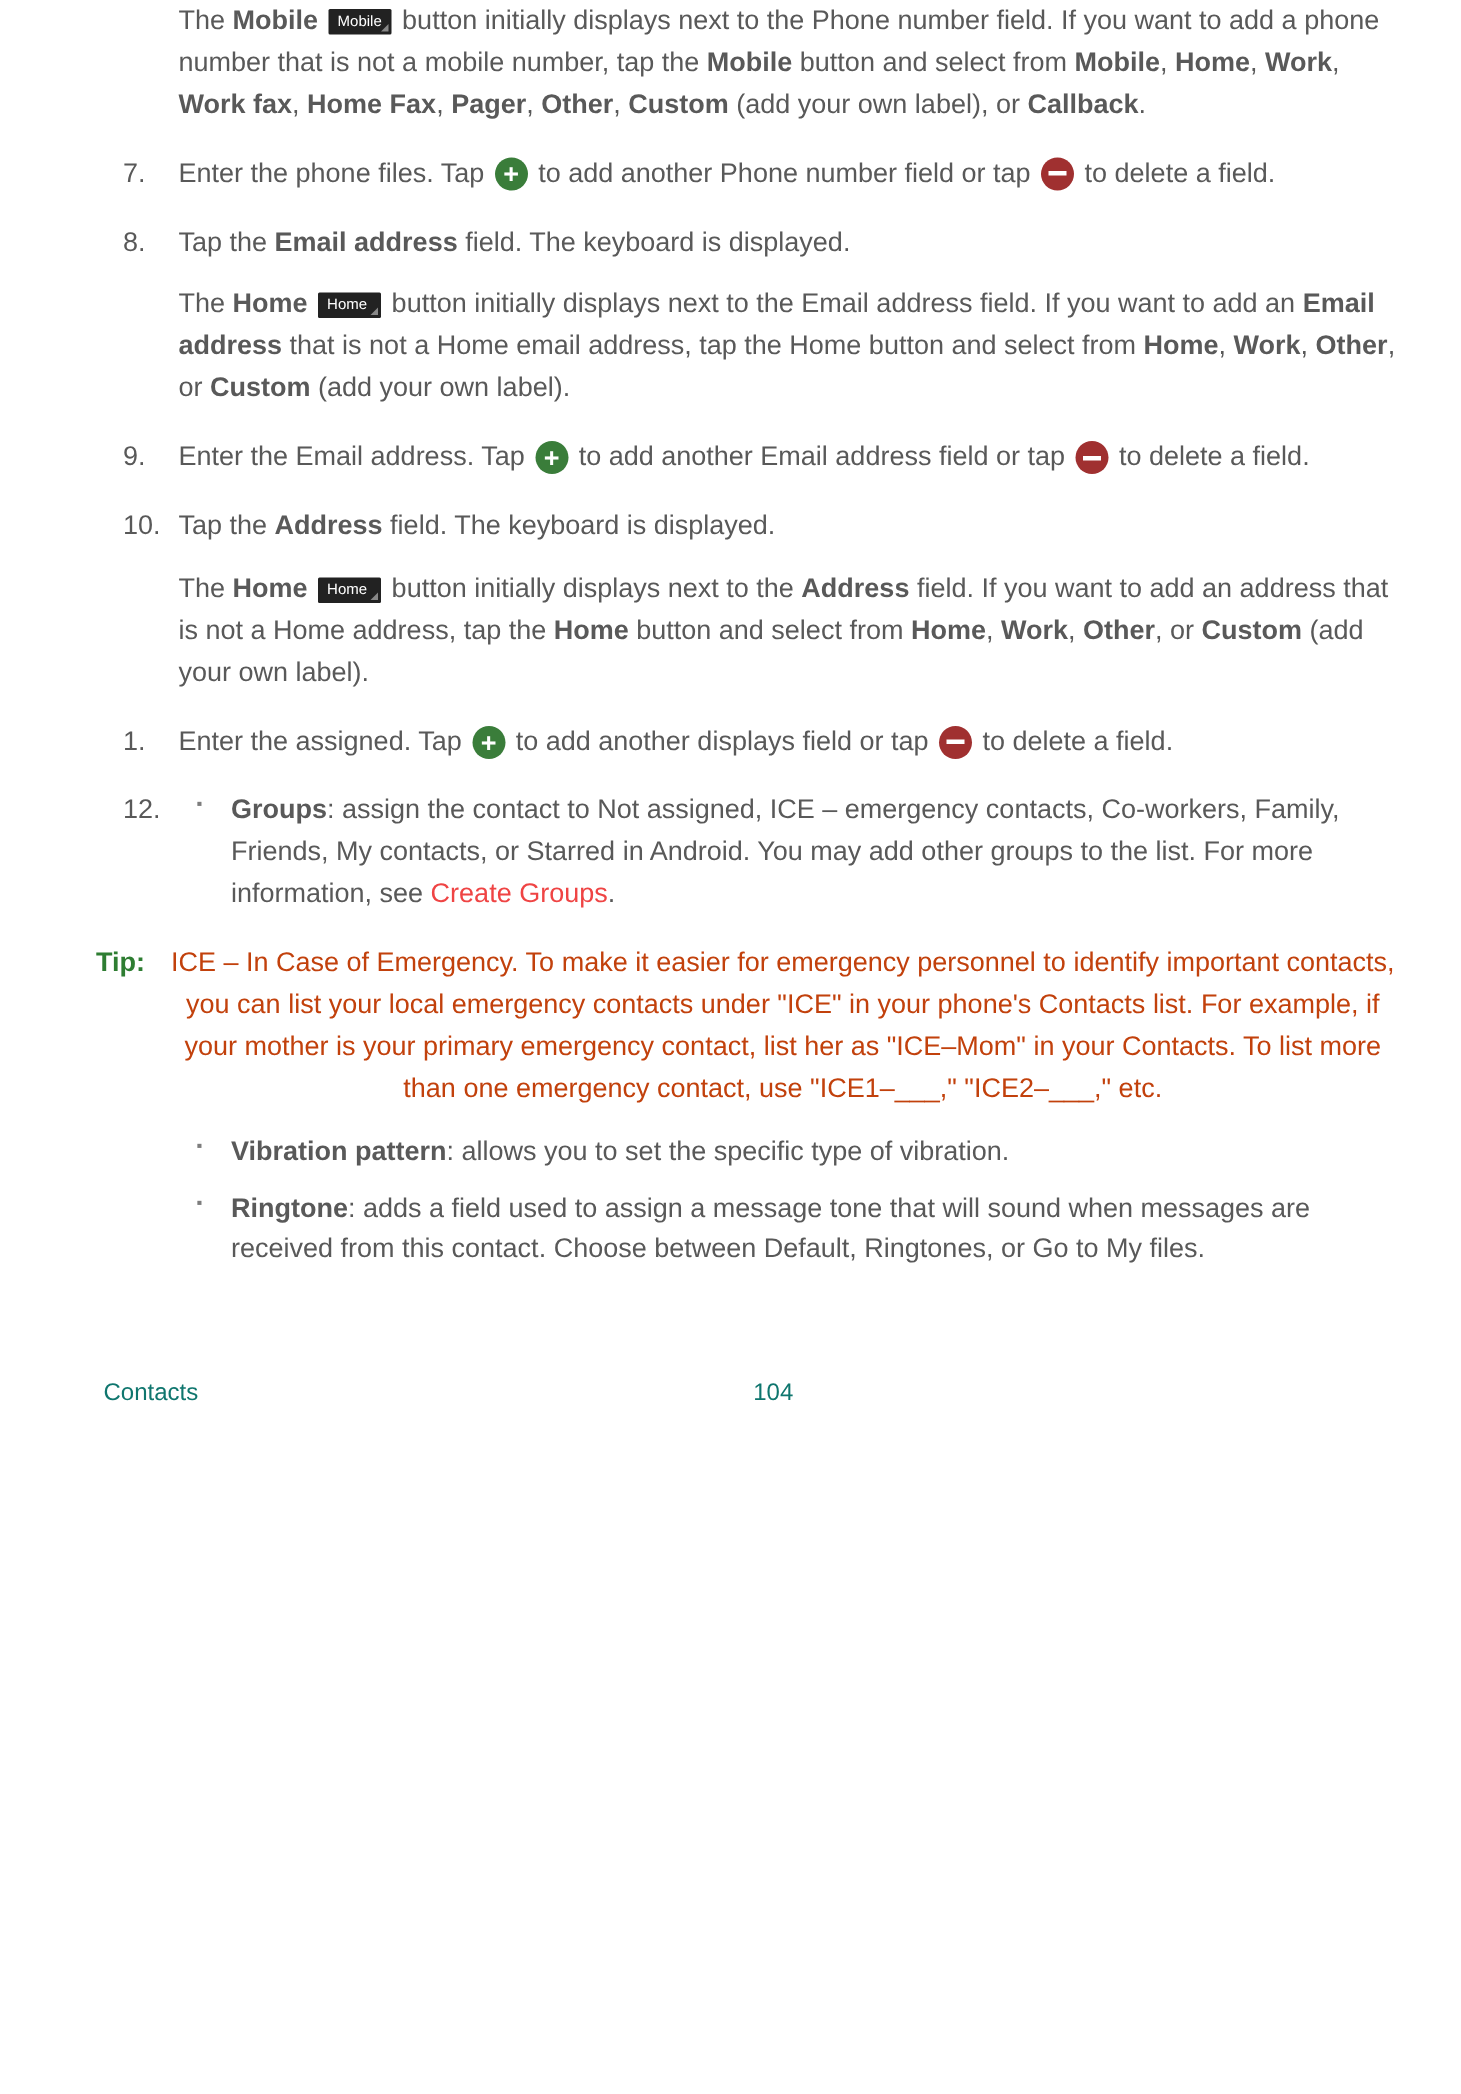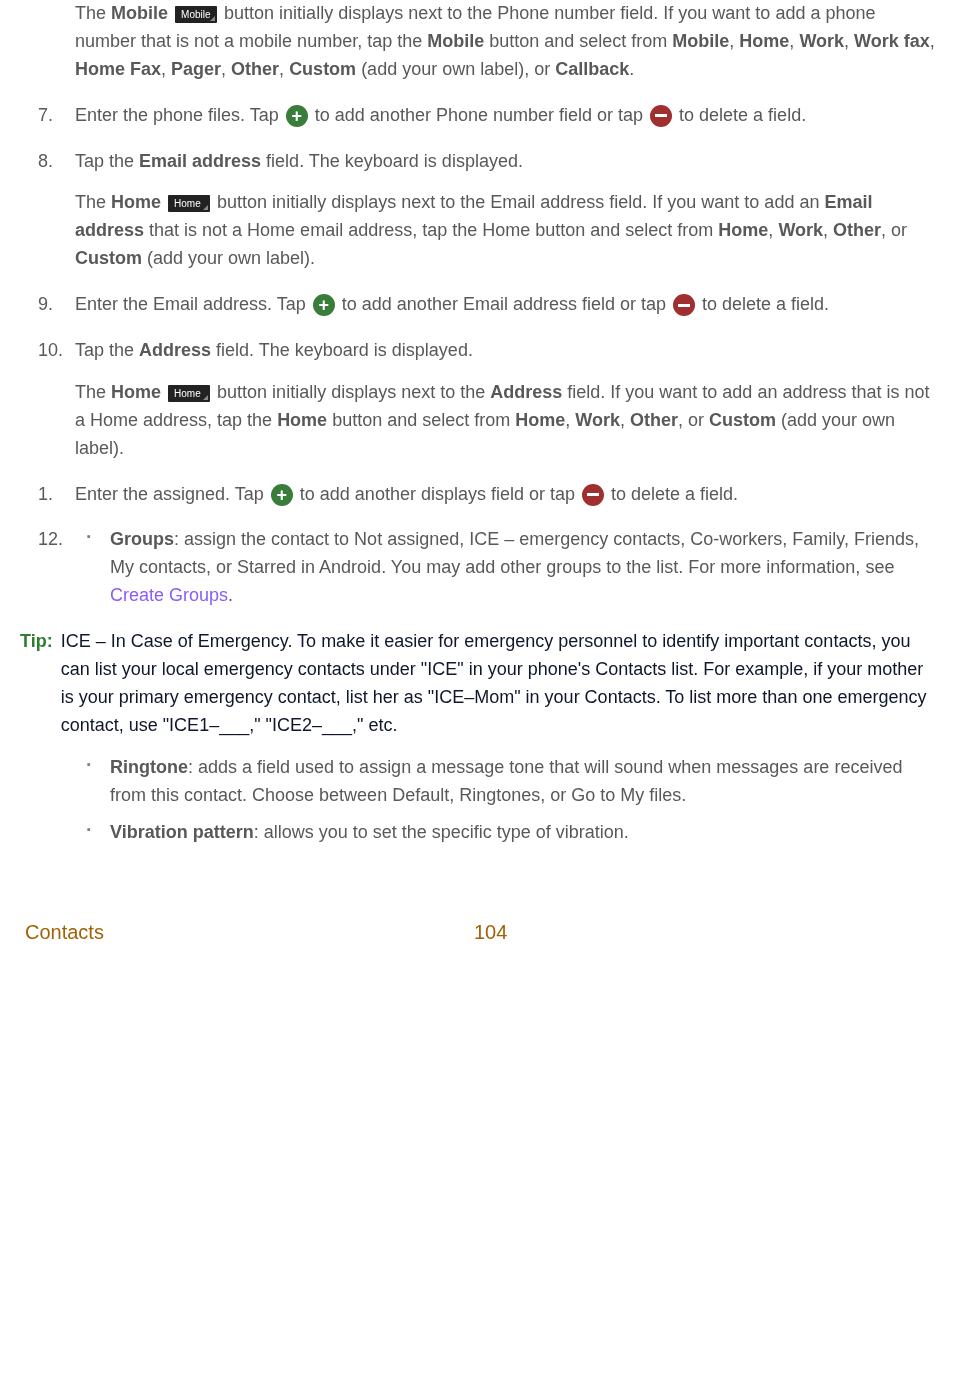--- a/index.html
+++ b/index.html
@@ -7,20 +7,21 @@
     font-size: 18px;
     color: #595959;
     margin: 0;
     padding: 0;
     width: 974px;
     line-height: 1.55;
   }
   .page {
     padding: 0 35px 0 20px;
     box-sizing: border-box;
+    margin-left: 44px;
   }
   ol.main {
     list-style: none;
     margin: 0;
     padding: 0;
   }
   ol.main > li {
     position: relative;
     padding-left: 55px;
     margin: 0 0 18px 0;
@@ -86,44 +87,45 @@
     justify-content: center;
     font-weight: bold;
     font-size: 18px;
     vertical-align: middle;
     line-height: 1;
     margin: 0 2px;
   }
   .plus-icon { background: #3a7d3a; }
   .minus-icon { background: #a03030; }
   .minus-icon span { display:inline-block; width:12px; height:3px; background:#fff; }
-  a.link { color: #8b5cf6; text-decoration: none; }
+  a.link { color: #ef4444; text-decoration: none; }
   .tip-row {
     display: flex;
     gap: 8px;
     margin: 14px 0 14px 0;
   }
   .tip-label {
     color: #2e7d32;
     flex: 0 0 auto;
     white-space: nowrap;
   }
   .tip-body {
-    color: #0f172a;
+    color: #c2410c;
     flex: 1;
+    text-align: center;
   }
   .footer {
     display: flex;
     justify-content: flex-start;
     gap: 370px;
     align-items: center;
     margin-top: 70px;
     padding: 0 0 20px 5px;
-    font-size: 20px;
-    color: #a16207;
+    font-size: 16px;
+    color: #0f766e;
   }
   .li-continued {
     padding-left: 55px;
     margin: 0 0 18px 0;
   }
 </style>
 </head>
 <body>
 
 <div class="page">
@@ -188,24 +190,24 @@
   </ol>
 
   <div class="tip-row">
     <div class="tip-label"><span class="bold" style="color:#2e7d32"></span><span style="color:#2e7d32"><span class="bold" style="font-weight:bold"></span></span><span style="font-weight:bold">Tip:</span></div>
     <div class="tip-body">ICE – In Case of Emergency. To make it easier for emergency personnel to identify important contacts, you can list your local emergency contacts under "ICE" in your phone's Contacts list. For example, if your mother is your primary emergency contact, list her as "ICE–Mom" in your Contacts. To list more than one emergency contact, use "ICE1–___," "ICE2–___," etc.</div>
   </div>
 
   <div class="li-continued">
     <ul class="sub">
       <li>
-        <span class="bold">Ringtone</span><span>: adds a field used to assign a message tone that will sound when messages are received from this contact. Choose between Default, Ringtones, or Go to My files.</span>
+        <span class="bold">Vibration pattern</span><span>: allows you to set the specific type of vibration.</span>
       </li>
       <li>
-        <span class="bold">Vibration pattern</span><span>: allows you to set the specific type of vibration.</span>
+        <span class="bold">Ringtone</span><span>: adds a field used to assign a message tone that will sound when messages are received from this contact. Choose between Default, Ringtones, or Go to My files.</span>
       </li>
     </ul>
   </div>
 
   <div class="footer">
     <span>Contacts</span>
     <span>104</span>
   </div>
 
 </div>

